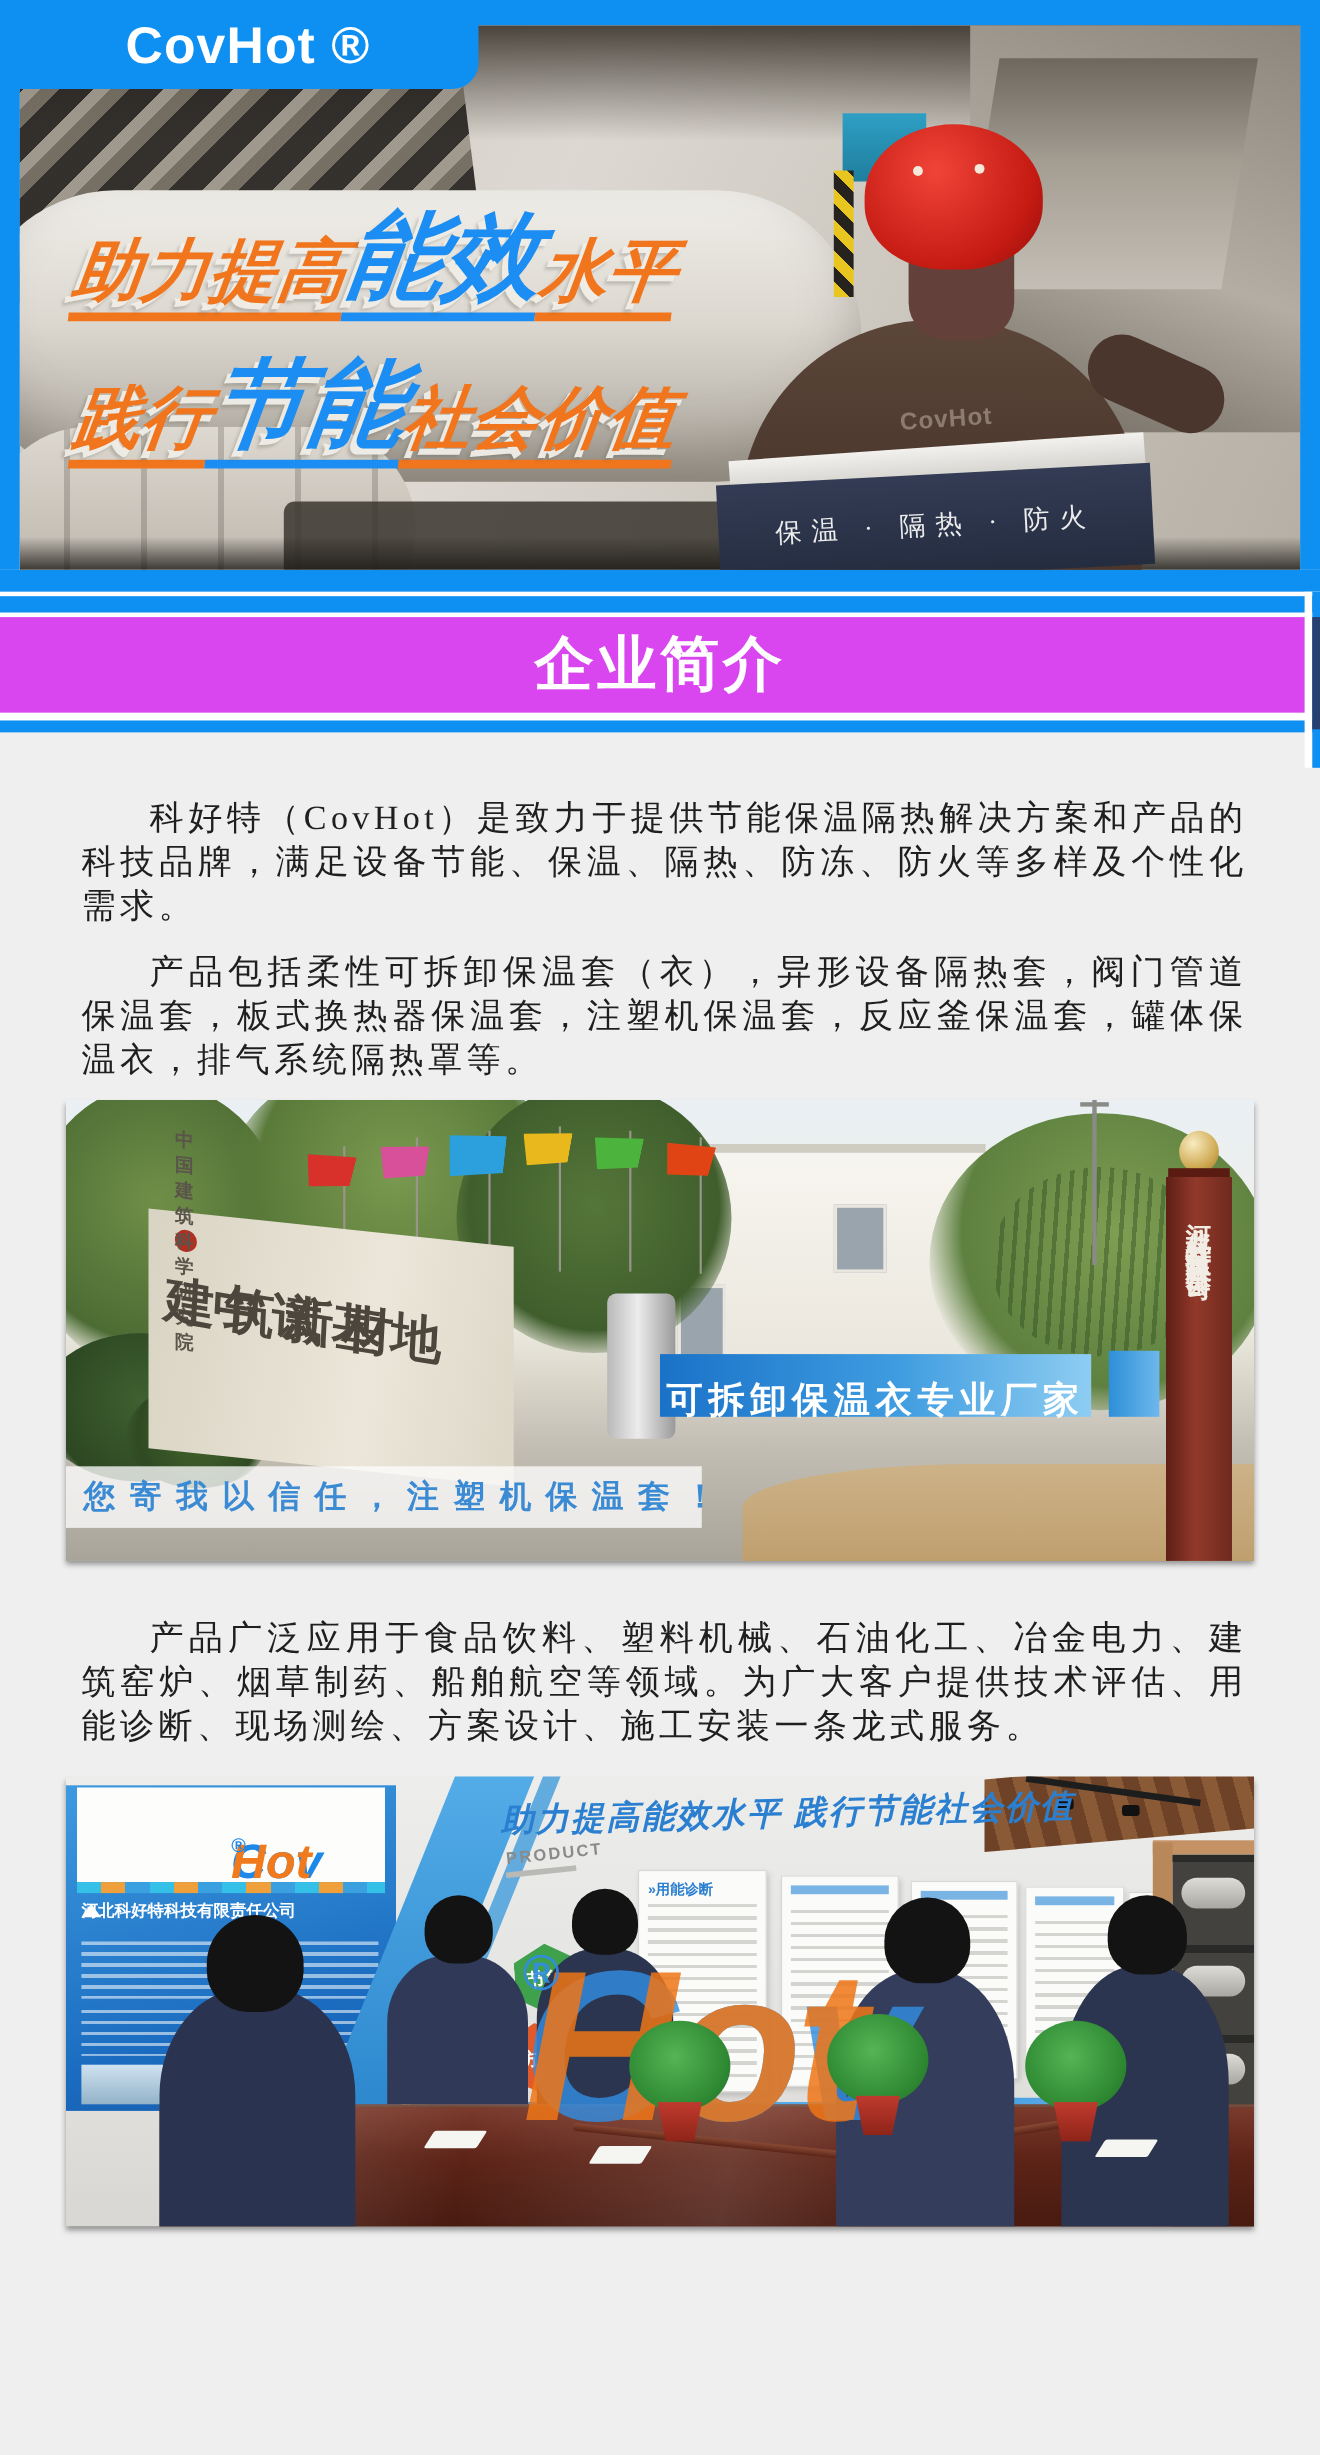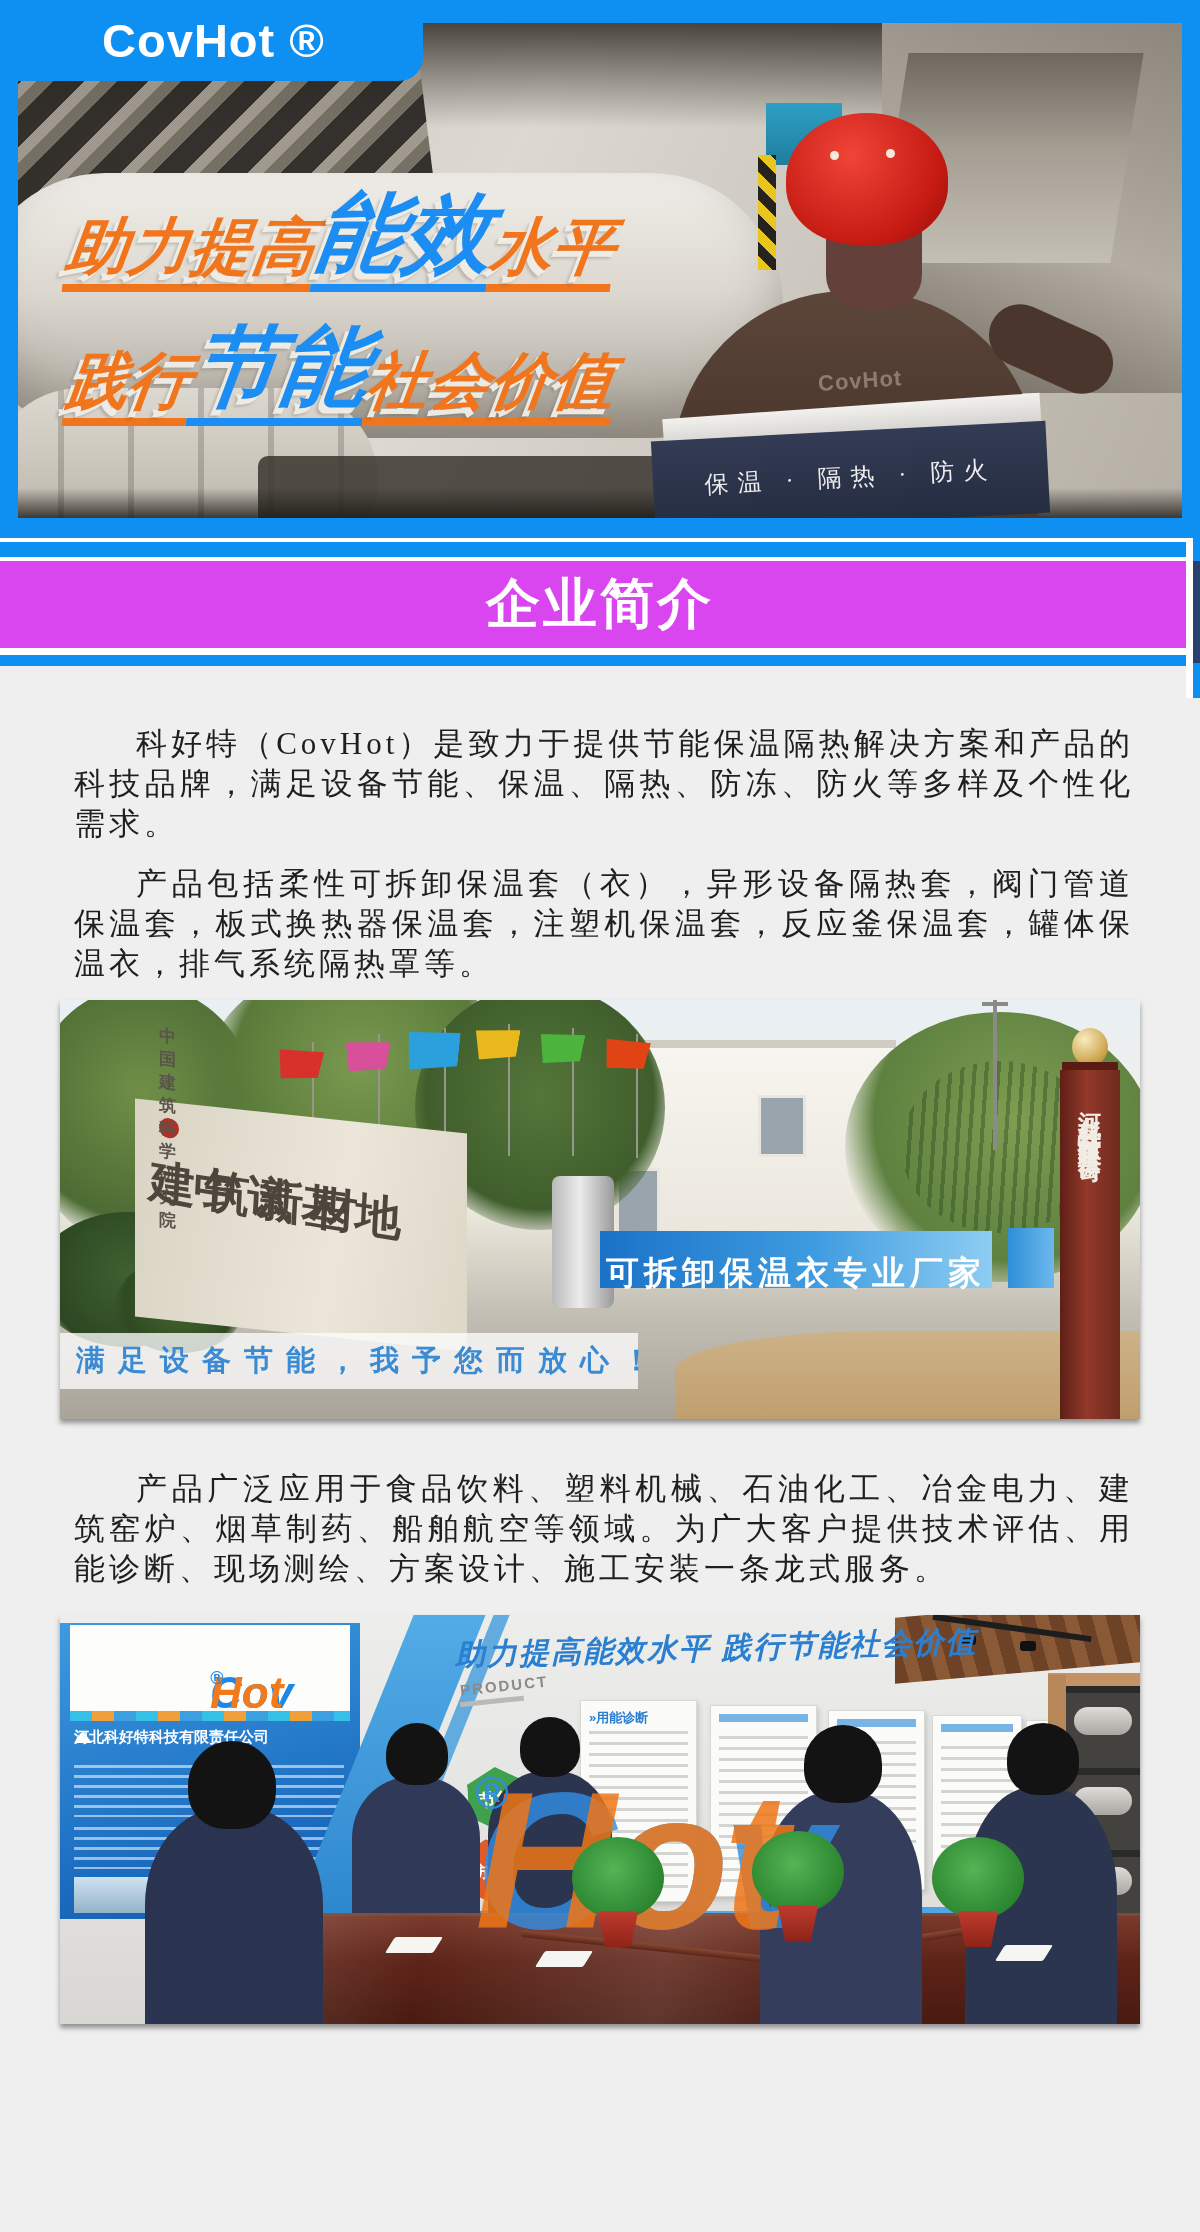--- a/index.html
+++ b/index.html
@@ -44,21 +44,21 @@
   .w-arm{left:968px;top:295px;width:130px;height:62px;border-radius:32px;background:#4a362c;transform:rotate(24deg);z-index:3;}
 
   .hero-slogan{position:absolute;left:50px;top:165px;z-index:8;font-style:italic;font-weight:900;}
   .hero-line{display:flex;align-items:flex-end;transform:skewX(-7deg);white-space:nowrap;}
   .hero-line + .hero-line{margin-top:30px;}
   .hl{line-height:1.02;padding-bottom:6px;
       text-shadow:-5px 6px 0 rgba(240,238,232,.95),-7px 8px 3px rgba(90,85,75,.28);}
   .hl-sm{font-size:62px;color:#f0751d;border-bottom:8px solid #f0751d;}
   .hl-lg{font-size:88px;color:#1c8df2;border-bottom:8px solid #1c8df2;}
 
-  .brand-badge{position:absolute;left:4px;top:0;width:419px;height:81px;background:#0e8ff2;
+  .brand-badge{position:absolute;left:16px;top:0;width:419px;height:81px;background:#0e8ff2;
                border-radius:0 0 24px 0;display:flex;align-items:center;justify-content:center;z-index:10;}
   .brand-badge span{color:#fff;font-weight:800;font-size:47px;letter-spacing:1px;}
 
   
   .band{width:100%;}
   .b-blue20{height:20px;background:#0e8ff2;}
   .b-white4{height:4px;background:#ffffff;}
   .b-blue15{height:15px;background:#0e8ff2;}
   .b-white7{height:7px;background:#ffffff;}
   .b-blue11{height:11px;background:#0e8ff2;}
@@ -345,21 +345,21 @@
       </div>
 
       <div class="f-turn"></div>
 
       <div class="f-ribbon">
         <span>可拆卸保温衣专业厂家</span>
       </div>
       <div class="f-ribbon2"></div>
 
       <div class="f-trust">
-        <span>满足设备节能，我予您而放心！</span>
+        <span>您寄我以信任，注塑机保温套！</span>
       </div>
 
       <div class="f-ball"></div>
       <div class="f-cap"></div>
       <div class="f-pillar"></div>
       <div class="f-vtext">河北科好特科技有限责任公司</div>
     </div>
 
     <p class="para p3">产品广泛应用于食品饮料、塑料机械、石油化工、冶金电力、建筑窑炉、烟草制药、船舶航空等领域。为广大客户提供技术评估、用能诊断、现场测绘、方案设计、施工安装一条龙式服务。</p>
 

